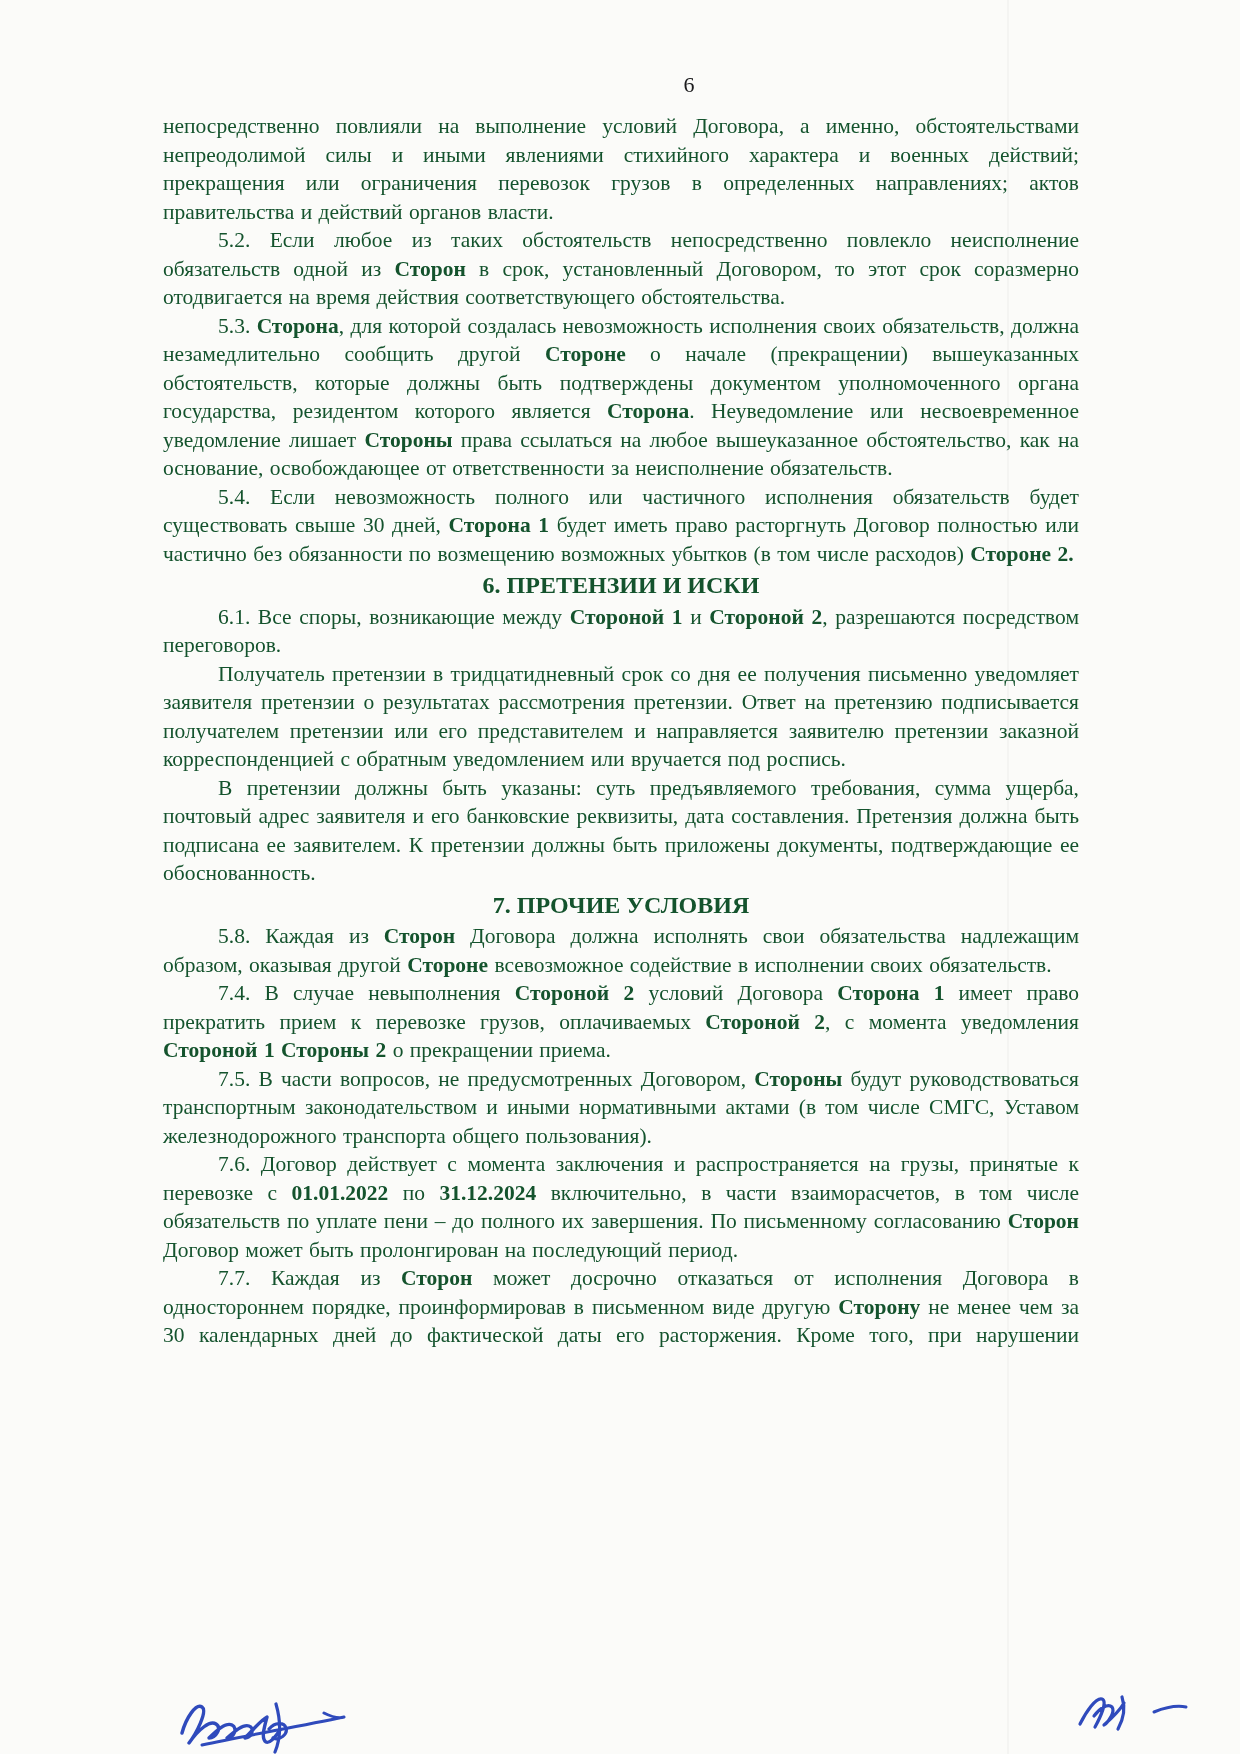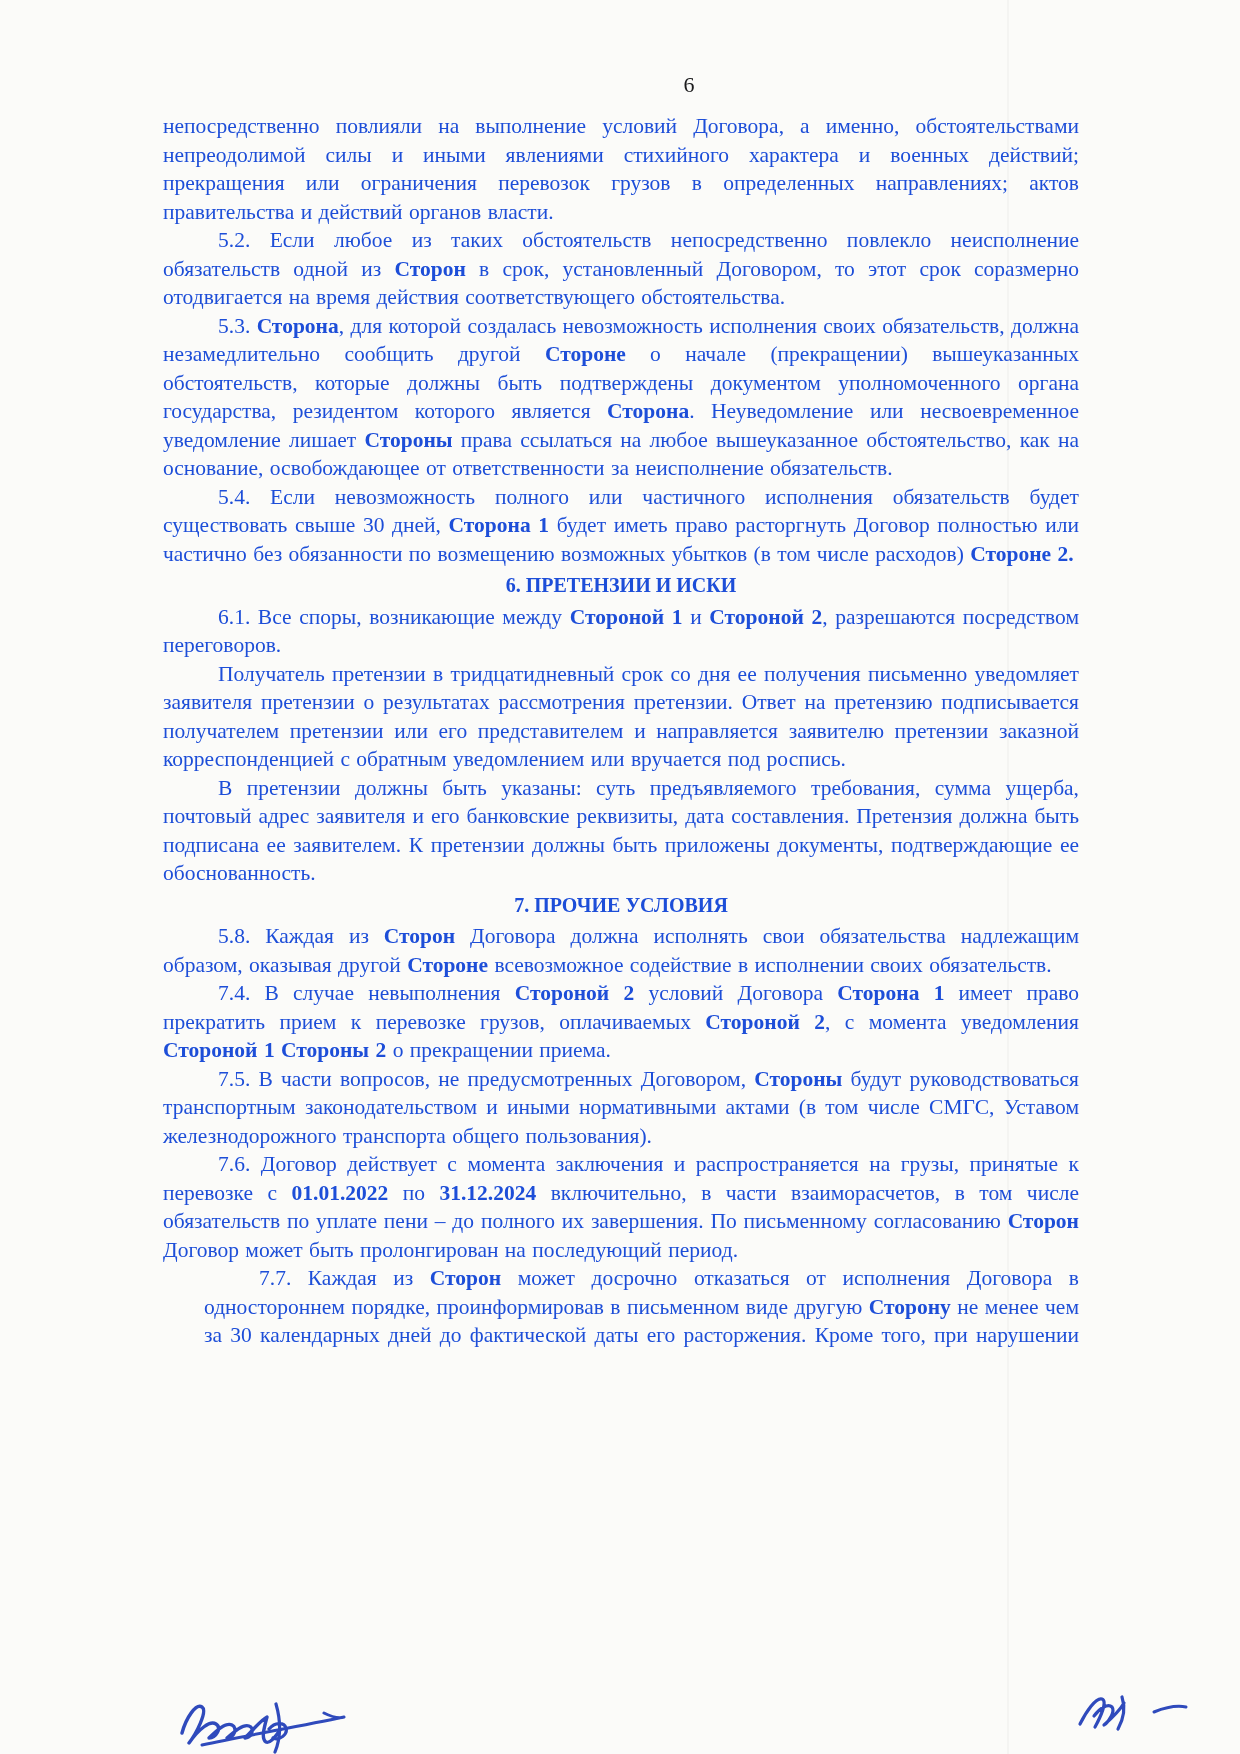--- a/index.html
+++ b/index.html
@@ -20,36 +20,36 @@
     text-align: center;
     font-size: 22px;
     line-height: 30px;
     color: #1b1b1d;
     margin-bottom: 14px;
   }
   .doc-body {
     position: absolute;
     left: 163px; top: 112px;
     width: 916px;
-    color: #1d4ed8;
+    color: #14532d;
     font-size: 21.5px;
     line-height: 28.5px;
   }
   .para {
     margin: 0;
     text-align: justify;
     word-spacing: 1px;
   }
   .para.indent { text-indent: 55px; }
-  .para.continued { text-align-last: justify; margin-left: 41px; }
+  .para.continued { text-align-last: justify; }
   .bold { font-weight: 700; }
   .heading {
     text-align: center;
     font-weight: 700;
-    font-size: 20px;
+    font-size: 24px;
     margin: 3px 0 3px 0;
   }
   .heading.spaced { }
   .sig { position: absolute; }
   .sig path {
     fill: none;
     stroke-linecap: round;
     stroke-linejoin: round;
   }
   .sig-left  { left: 172px; top: 1688px; width: 180px; height: 70px; }

